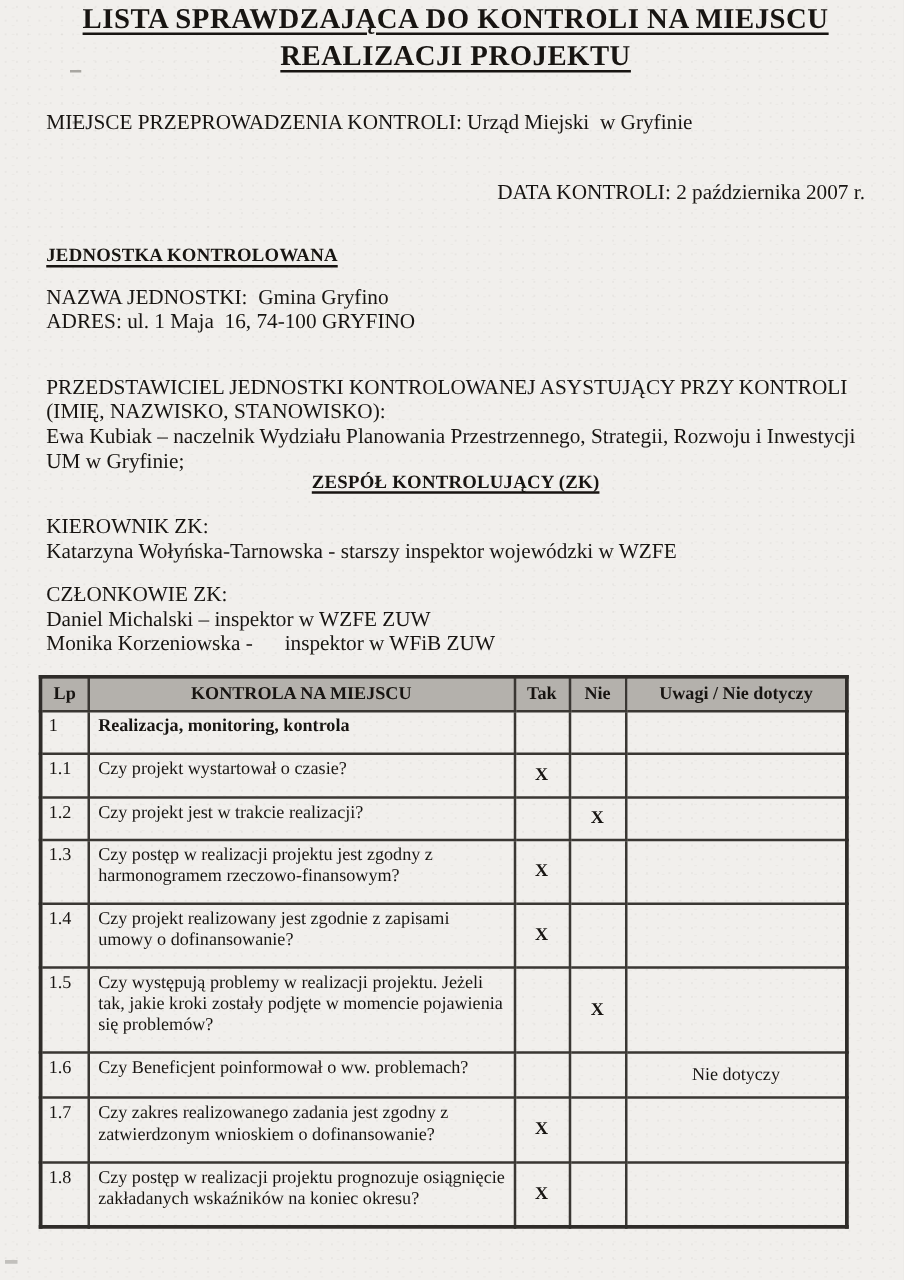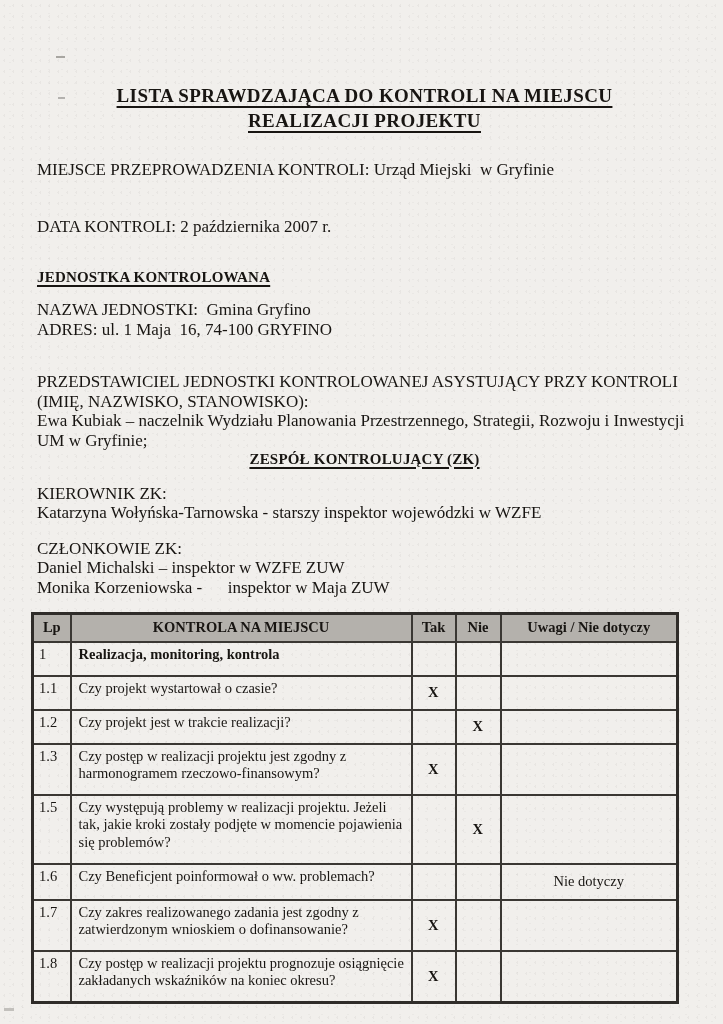--- a/index.html
+++ b/index.html
@@ -18,37 +18,37 @@
     background-position:0 0, 4px 3px;
     color:#181512;
   }
   .content{position:absolute;left:37px;right:31px;top:0;}
   .artifact{position:absolute;background:#6b6965;}
   .a1{left:56px;top:56px;width:9px;height:2px;opacity:.55;}
   .a2{left:58px;top:97px;width:7px;height:2px;opacity:.45;}
   .a3{left:4px;top:1008px;width:10px;height:3px;opacity:.35;}
 
   .doc-title{
-    padding-top:83px;text-align:center;
-    font-size:19px;font-weight:bold;line-height:1.32;
+    text-align:center;
+    font-size:23px;font-weight:bold;line-height:1.32;
     letter-spacing:.4px;
   }
   .doc-title span{
     text-decoration:underline;
     text-decoration-thickness:2px;
     text-underline-offset:4px;
   }
   .line{font-size:17px;line-height:1.15;white-space:pre-wrap;}
   .heading{
     font-size:15px;font-weight:bold;
     text-decoration:underline;text-decoration-thickness:2px;text-underline-offset:3px;
     letter-spacing:.2px;
   }
   .m-miejsce{margin-top:27px;}
-  .m-data{margin-top:37px;}
+  .m-data{margin-top:37px;text-align:right;}
   .m-jednostka{margin-top:33px;}
   .m-nazwa{margin-top:14px;}
   .m-adres{}
   .m-przedst{margin-top:33px;}
   .m-zespol{text-align:center;}
   .m-kierownik{margin-top:16px;}
   .m-czlonkowie{margin-top:16px;}
 
   table.ctrl{
     margin-top:15px;margin-left:-6px;
@@ -104,21 +104,21 @@
     <div class="heading m-zespol">ZESPÓŁ KONTROLUJĄCY (ZK)</div>
 
     <div class="m-kierownik">
       <div class="line">KIEROWNIK ZK:</div>
       <div class="line">Katarzyna Wołyńska-Tarnowska - starszy inspektor wojewódzki w WZFE</div>
     </div>
 
     <div class="m-czlonkowie">
       <div class="line">CZŁONKOWIE ZK:</div>
       <div class="line">Daniel Michalski – inspektor w WZFE ZUW</div>
-      <div class="line">Monika Korzeniowska -      inspektor w Maja ZUW</div>
+      <div class="line">Monika Korzeniowska -      inspektor w WFiB ZUW</div>
     </div>
 
     <table class="ctrl">
       <colgroup>
         <col style="width:38px">
           <col style="width:341px">
           <col style="width:44px">
           <col style="width:45px">
           <col style="width:177px">
       </colgroup>
@@ -153,20 +153,27 @@
     <td class="mark">X</td>
     <td class="uw"></td>
   </tr>
           <tr style="height: 36px;">
     <td class="lp">1.3</td>
     <td class="q">Czy postęp w realizacji projektu jest zgodny z harmonogramem rzeczowo-finansowym?</td>
     <td class="mark">X</td>
     <td class="mark"></td>
     <td class="uw"></td>
   </tr>
+          <tr style="height: 36px;">
+    <td class="lp">1.4</td>
+    <td class="q">Czy projekt realizowany jest zgodnie z zapisami umowy o dofinansowanie?</td>
+    <td class="mark">X</td>
+    <td class="mark"></td>
+    <td class="uw"></td>
+  </tr>
           <tr style="height: 49px;">
     <td class="lp">1.5</td>
     <td class="q">Czy występują problemy w realizacji projektu. Jeżeli tak, jakie kroki zostały podjęte w momencie pojawienia się problemów?</td>
     <td class="mark"></td>
     <td class="mark">X</td>
     <td class="uw"></td>
   </tr>
           <tr style="height: 36px;">
     <td class="lp">1.6</td>
     <td class="q">Czy Beneficjent poinformował o ww. problemach?</td>

